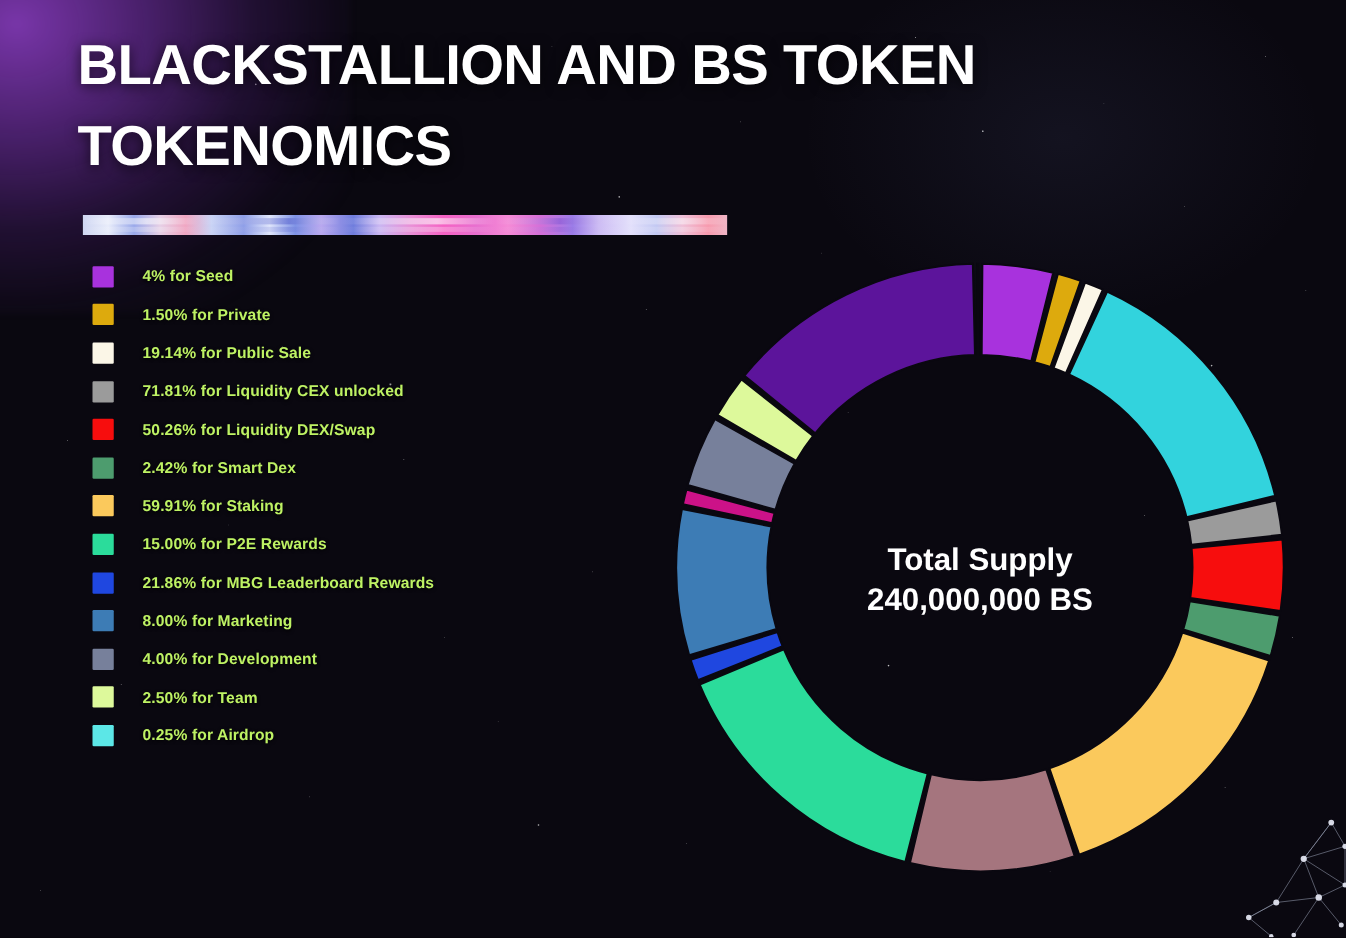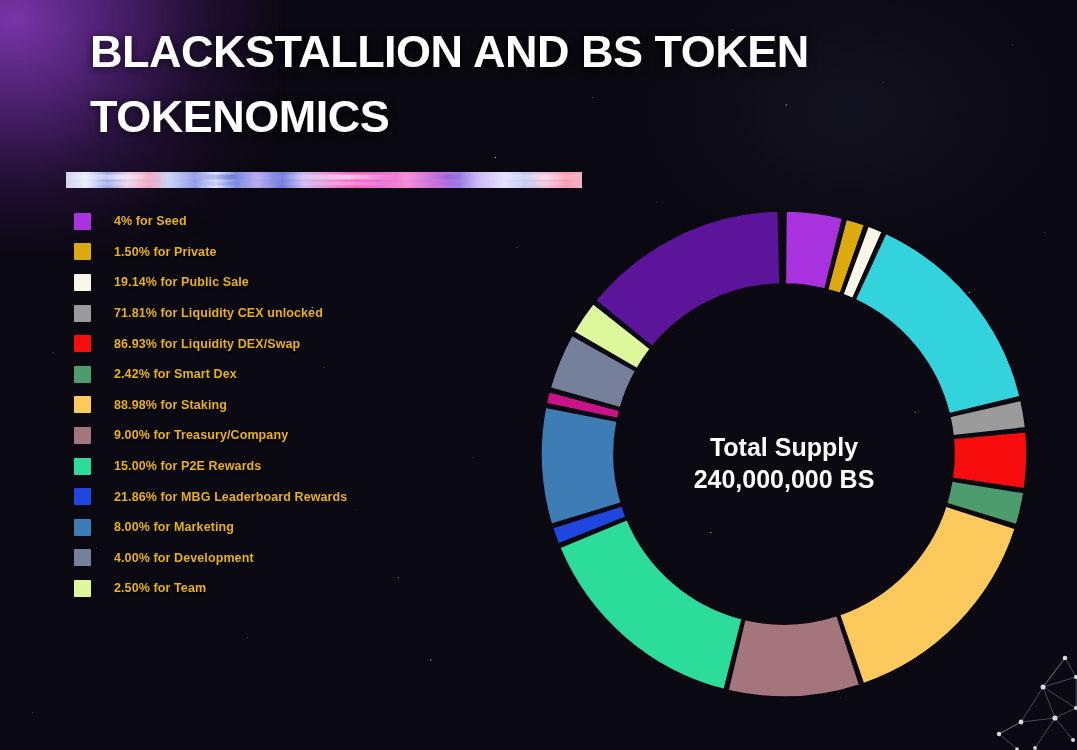--- a/index.html
+++ b/index.html
@@ -90,21 +90,21 @@
         rgba(136,60,190,.88) 0%,
         rgba(110,46,160,.62) 28%,
         rgba(78,32,118,.34) 50%,
         rgba(48,20,76,.14) 68%,
         rgba(20,10,34,0) 82%);
     filter:blur(3px);
     pointer-events:none;
   }
 
   
-  #title-block { position:absolute; left:62px; top:20px; width:860px;margin-left:28px; }
+  #title-block { position:absolute; left:62px; top:20px; width:860px; }
   .title-line {
     color:#ffffff;
     font-size:45px;
     font-weight:bold;
     letter-spacing:-0.5px;
     line-height:1.44;
     white-space:nowrap;
     text-shadow:0 2px 10px rgba(0,0,0,.7);
   }
 
@@ -129,21 +129,21 @@
     align-items:center;
     height:30.6px;
   }
   .legend-swatch {
     width:17px; height:17px;
     flex:0 0 17px;
     border-radius:1px;
   }
   .legend-label {
     margin-left:23px;
-    color:#eab308;
+    color:#bef264;
     font-size:12.5px;
     font-weight:bold;
     letter-spacing:.1px;
     white-space:nowrap;
     text-shadow:0 1px 3px rgba(0,0,0,.9);
   }
 
   
   #chart-wrap {
     position:absolute;
@@ -244,53 +244,53 @@
       <div class="legend-item">
         <span class="legend-swatch" style="background: rgb(251, 246, 231);"></span>
         <span class="legend-label">19.14% for Public Sale</span>
       </div>
       <div class="legend-item">
         <span class="legend-swatch" style="background: rgb(155, 155, 155);"></span>
         <span class="legend-label">71.81% for Liquidity CEX unlocked</span>
       </div>
       <div class="legend-item">
         <span class="legend-swatch" style="background: rgb(247, 13, 13);"></span>
-        <span class="legend-label">86.93% for Liquidity DEX/Swap</span>
+        <span class="legend-label">50.26% for Liquidity DEX/Swap</span>
       </div>
       <div class="legend-item">
         <span class="legend-swatch" style="background: rgb(77, 156, 110);"></span>
         <span class="legend-label">2.42% for Smart Dex</span>
       </div>
       <div class="legend-item">
         <span class="legend-swatch" style="background: rgb(251, 201, 92);"></span>
-        <span class="legend-label">88.98% for Staking</span>
-      </div>
-      <div class="legend-item">
-        <span class="legend-swatch" style="background: rgb(165, 117, 126);"></span>
-        <span class="legend-label">9.00% for Treasury/Company</span>
+        <span class="legend-label">59.91% for Staking</span>
       </div>
       <div class="legend-item">
         <span class="legend-swatch" style="background: rgb(43, 220, 155);"></span>
         <span class="legend-label">15.00% for P2E Rewards</span>
       </div>
       <div class="legend-item">
         <span class="legend-swatch" style="background: rgb(31, 71, 224);"></span>
         <span class="legend-label">21.86% for MBG Leaderboard Rewards</span>
       </div>
       <div class="legend-item">
         <span class="legend-swatch" style="background: rgb(61, 124, 181);"></span>
         <span class="legend-label">8.00% for Marketing</span>
       </div>
       <div class="legend-item">
         <span class="legend-swatch" style="background: rgb(119, 128, 155);"></span>
         <span class="legend-label">4.00% for Development</span>
       </div>
       <div class="legend-item">
         <span class="legend-swatch" style="background: rgb(221, 249, 155);"></span>
         <span class="legend-label">2.50% for Team</span>
+      </div>
+      <div class="legend-item">
+        <span class="legend-swatch" style="background: rgb(92, 231, 231);"></span>
+        <span class="legend-label">0.25% for Airdrop</span>
       </div>
     </div>
 
   <div id="chart-wrap">
     <svg id="donut" viewBox="0 0 512 512" aria-hidden="true">
       <g id="donut-slices">
           <path d="M 257.90849791595684 13.0074946923161 A 243 243 0 0 1 314.58123978242844 20.16692694714422 L 296.9827603416166 91.01389951034781 A 170 170 0 0 0 257.3351631510809 86.00524320038576 Z" fill="#a832dd" stroke="#0a0810" stroke-width="1.6">
             <title>4% for Seed</title>
           </path>
           <path d="M 318.27831767131823 21.116175209891537 A 243 243 0 0 1 336.5151068964048 26.72654414114899 L 312.32744103863706 95.6029321152071 A 170 170 0 0 0 299.56919343260944 91.67798265712577 Z" fill="#ddaa0d" stroke="#0a0810" stroke-width="1.6">

